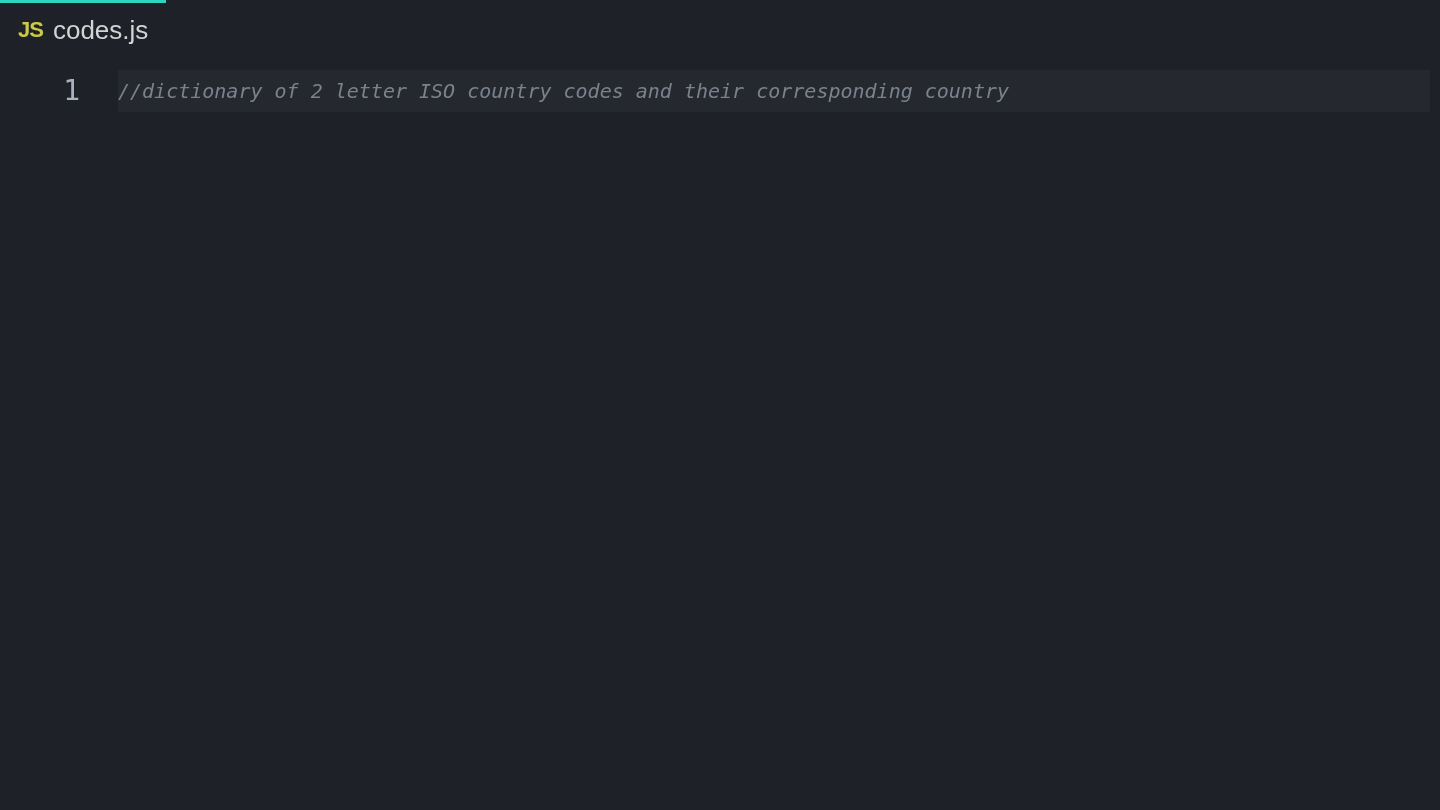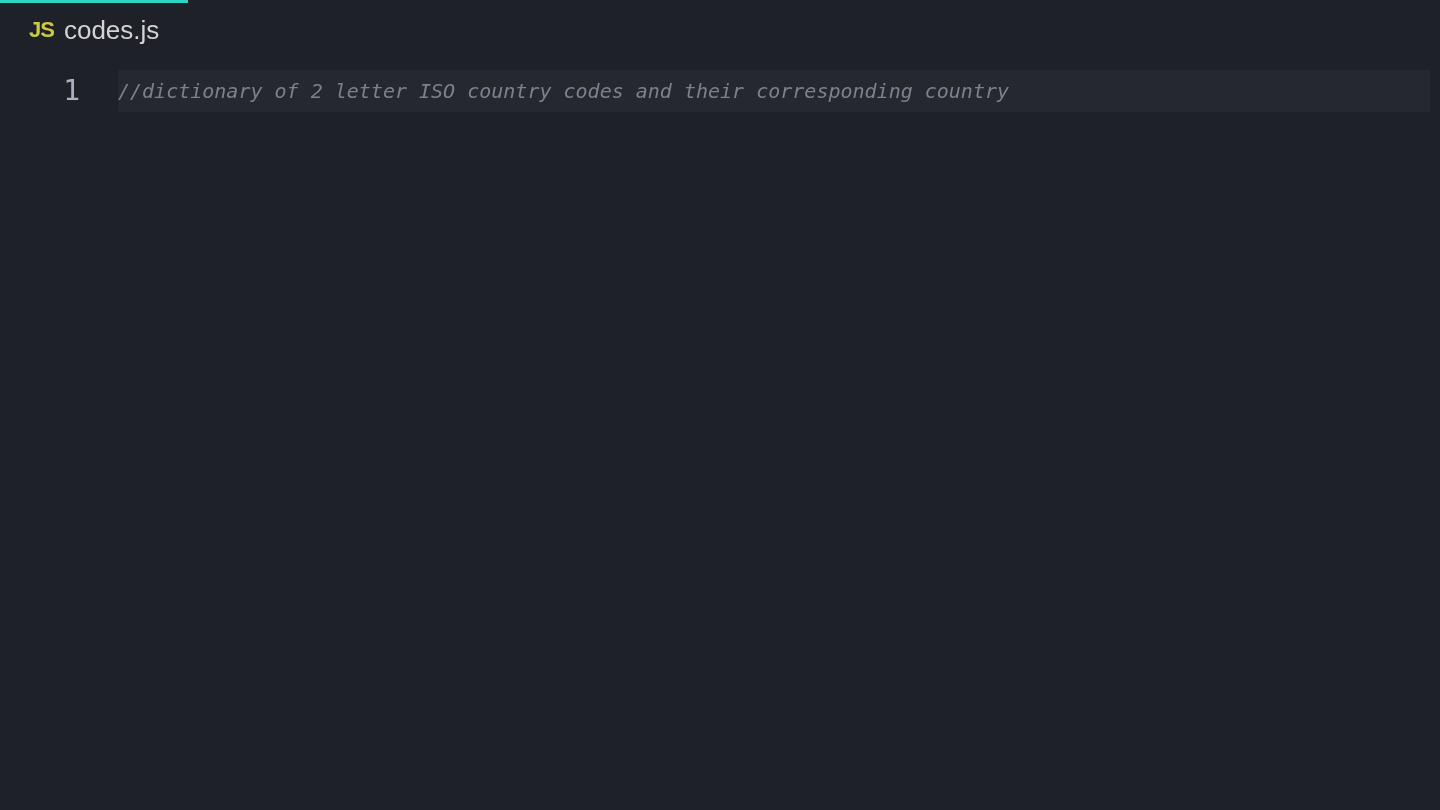--- a/index.html
+++ b/index.html
@@ -19,21 +19,21 @@
     .tab-bar {
       height: 60px;
       background: #1e2128;
       display: flex;
       align-items: stretch;
     }
     
     .tab {
       display: flex;
       align-items: center;
-      padding: 0 29px;
+      padding: 0 18px;
       background: #1e2128;
       position: relative;
       gap: 10px;
     }
     
     .tab.active::before {
       content: '';
       position: absolute;
       top: 0;
       left: 0;

